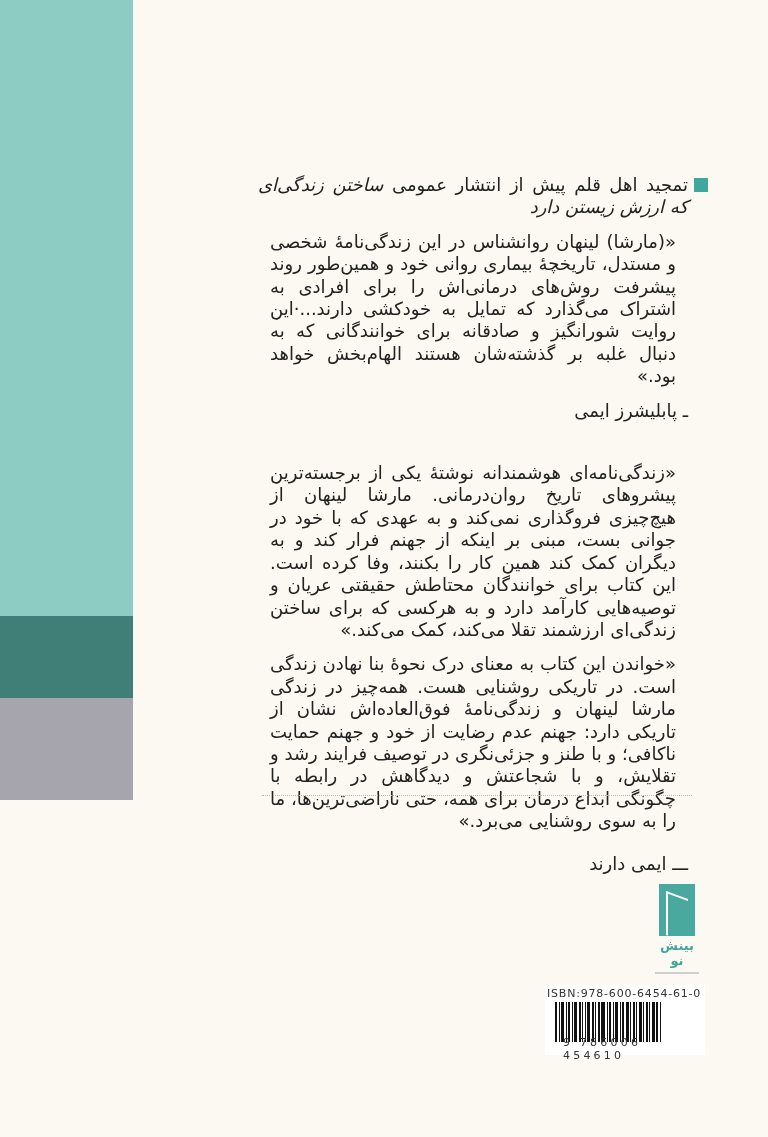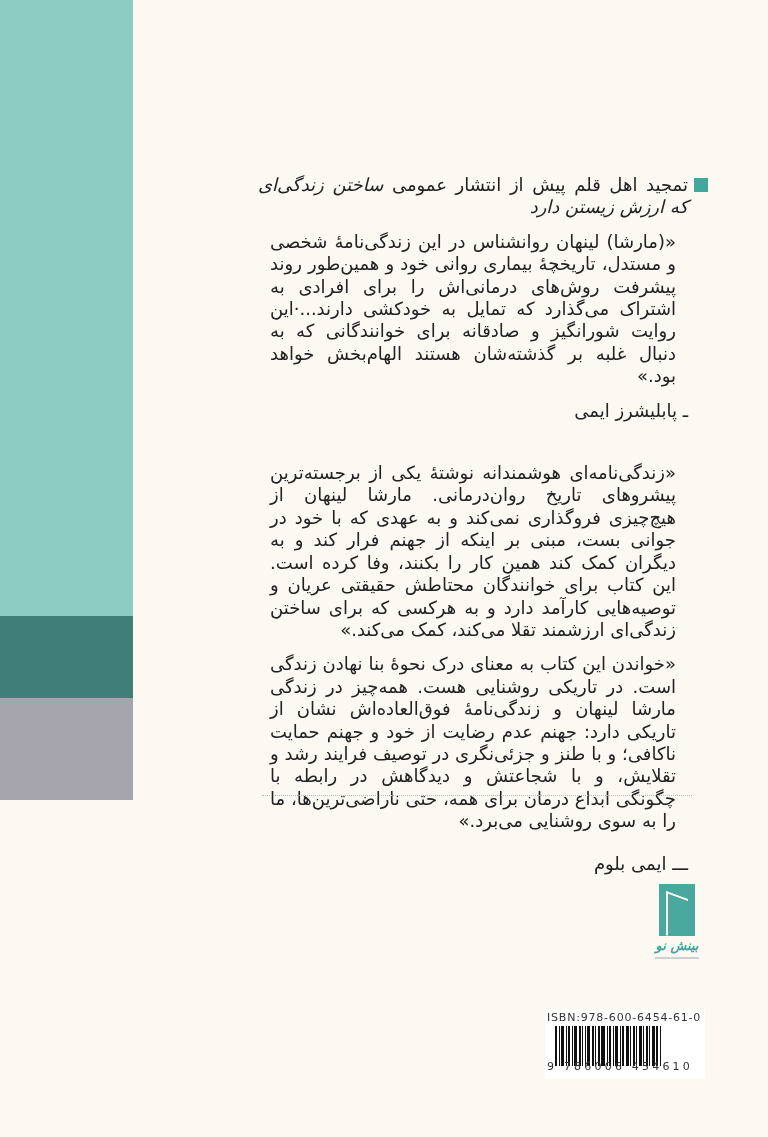--- a/index.html
+++ b/index.html
@@ -38,39 +38,38 @@
   .logo .book {
     width: 36px; height: 52px; background: #4aa99f; margin: 0 auto; position: relative;
   }
   .logo .book::before {
     content: ""; position: absolute; left: 7px; top: 7px; width: 20px; height: 42px;
     border: 2px solid #fbf9f1; border-right: none; border-bottom: none;
     transform: skewY(20deg); transform-origin: left top;
   }
   .logo .name {
     text-align: center; color: #3fa79c; font-size: 13px; font-weight: bold;
-    direction: rtl; margin-top: 2px; font-style: italic;
+    direction: rtl; margin-top: 2px;
   }
   .logo .tagline { height: 2px; background: #cfcfcf; margin: 4px 3px 0 3px; }
 
   .barcode-box {
     position: absolute; left: 545px; top: 985px; width: 160px; height: 70px;
     background: #fff;
-    margin-top: 24px;
   }
   .isbn-text {
     font-family: "DejaVu Sans", sans-serif; font-size: 11px; color: #333;
     letter-spacing: 0.8px; padding: 2px 0 0 2px;
   }
   .bars {
     display: flex; align-items: flex-start; height: 40px; margin: 2px 0 0 10px;
   }
   .bars span { background: #111; height: 40px; margin-right: 1.5px; }
   .digits {
-    font-size: 11px; letter-spacing: 3.2px; color: #333; margin-top: -6px; padding-left: 2px;
+    font-size: 11px; letter-spacing: 3.2px; color: #333; margin-top: -6px; padding-left: 18px;
   }
 </style>
 </head>
 <body>
 
 <div class="band band-teal"></div>
 <div class="band band-dark"></div>
 <div class="band band-gray"></div>
 
 <div class="content">
@@ -82,21 +81,21 @@
 
   <p class="quote">«(مارشا) لینهان روانشناس در این زندگی‌نامهٔ شخصی و مستدل، تاریخچهٔ بیماری روانی خود و همین‌طور روند پیشرفت روش‌های درمانی‌اش را برای افرادی به اشتراک می‌گذارد که تمایل به خودکشی دارند...·این روایت شورانگیز و صادقانه برای خوانندگانی که به دنبال غلبه بر گذشته‌شان هستند الهام‌بخش خواهد بود.»</p>
   <p class="attribution">ـ پابلیشرز ایمی</p>
 
   <div class="gap-lg"></div>
 
   <p class="quote">«زندگی‌نامه‌ای هوشمندانه نوشتهٔ یکی از برجسته‌ترین پیشروهای تاریخ روان‌درمانی. مارشا لینهان از هیچ‌چیزی فروگذاری نمی‌کند و به عهدی که با خود در جوانی بست، مبنی بر اینکه از جهنم فرار کند و به دیگران کمک کند همین کار را بکنند، وفا کرده است. این کتاب برای خوانندگان محتاطش حقیقتی عریان و توصیه‌هایی کارآمد دارد و به هرکسی که برای ساختن زندگی‌ای ارزشمند تقلا می‌کند، کمک می‌کند.»</p>
 
   <p class="quote">«خواندن این کتاب به معنای درک نحوهٔ بنا نهادن زندگی است. در تاریکی روشنایی هست. همه‌چیز در زندگی مارشا لینهان و زندگی‌نامهٔ فوق‌العاده‌اش نشان از تاریکی دارد: جهنم عدم رضایت از خود و جهنم حمایت ناکافی؛ و با طنز و جزئی‌نگری در توصیف فرایند رشد و تقلایش، و با شجاعتش و دیدگاهش در رابطه با چگونگی ابداع درمان برای همه، حتی ناراضی‌ترین‌ها، ما را به سوی روشنایی می‌برد.»</p>
   <div class="gap-sm"></div>
-  <p class="attribution">ـــ ایمی بلوم</p>
+  <p class="attribution">ـــ ایمی دارند</p>
 </div>
 
 <div class="dotted"></div>
 
 <div class="logo">
   <div class="book"></div>
   <div class="name">بینش نو</div>
   <div class="tagline"></div>
 </div>
 

